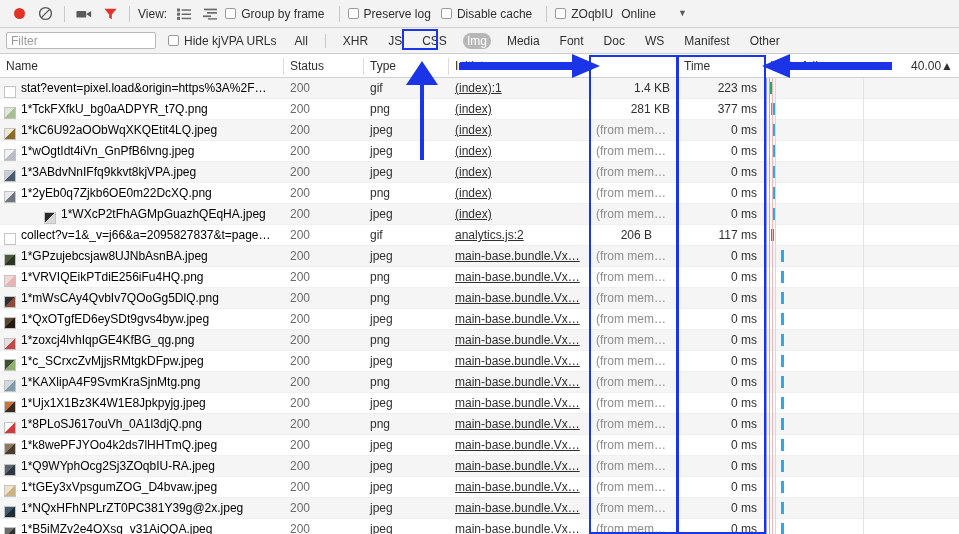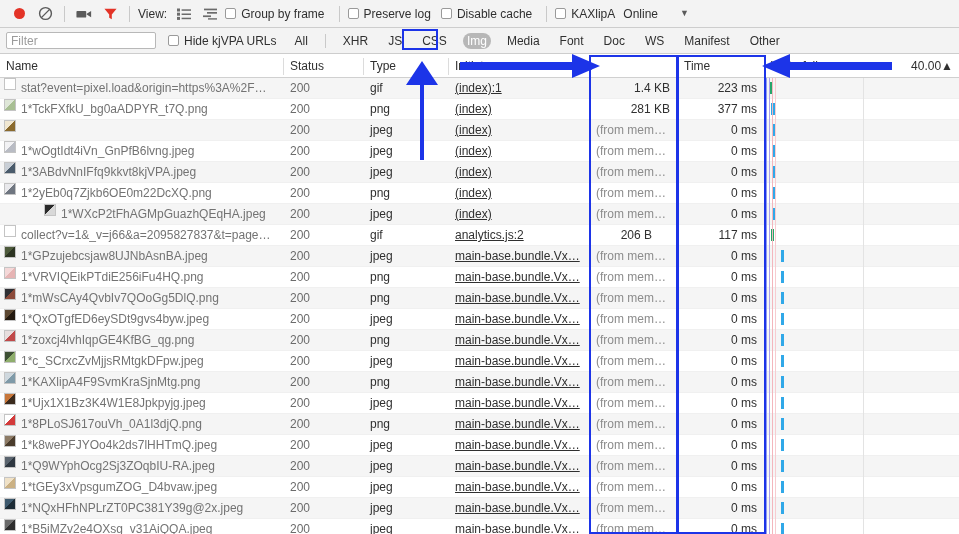--- a/index.html
+++ b/index.html
@@ -77,21 +77,21 @@
     position:relative;height:21px;box-sizing:border-box;
     border-bottom:1px solid #f0f0f0;
     white-space:nowrap;
   }
   .row.odd{background:#f5f5f5;}
   .row.even{background:#ffffff;}
   .c{
     position:absolute;top:0;height:20px;line-height:20px;
     font-size:12px;overflow:hidden;white-space:nowrap;box-sizing:border-box;
   }
-  .c-name{left:0;padding-left:4px;display:flex;align-items:flex-start;gap:5px;color:#737373;}
+  .c-name{left:0;padding-left:4px;display:flex;align-items:flex-end;gap:5px;color:#000000;}
   .c-status{color:#6b6b6b;padding-left:6px;}
   .c-type{color:#303030;padding-left:6px;}
   .c-init{padding-left:6px;}
   .c-init a{color:#303030;text-decoration:underline;}
   .c-size{text-align:right;padding-right:7px;color:#303030;}
   .c-size.mem{color:#8c8c8c;text-align:left;padding-left:6px;}
   .c-time{text-align:right;padding-right:7px;color:#303030;}
 
   .favicon{
     width:12px;height:12px;flex:0 0 auto;border:1px solid #c4c4c4;
@@ -170,21 +170,21 @@
       <span class="cbx"></span>
       <span>Preserve log</span>
     </div>
     <div class="cbx-wrap">
       <span class="cbx"></span>
       <span>Disable cache</span>
     </div>
     <div class="tb-sep"></div>
     <div class="cbx-wrap">
       <span class="cbx"></span>
-      <span>KAXlipA</span>
+      <span>ZOqbIU</span>
     </div>
     <div class="online-sel">
       <span>Online</span>
       <span class="caret" style="margin-left:18px;">▼</span>
     </div>
   </div>
 
   <div class="filterbar">
     <input class="filter-input" type="text" placeholder="Filter" style="">
     <div class="cbx-wrap" style="margin-left:12px;">
@@ -251,20 +251,21 @@
           <div class="c c-init" style="left: 449px; width: 140px;"><a href="#">(index)</a></div>
           <div class="c c-size" style="left: 590px; width: 87px;">281 KB</div>
           <div class="c c-time" style="left: 678px; width: 86px;">377 ms</div>
           <div class="wf" style="left: 765px; width: 194px;">
             <div class="bar" style="left: 6px; width: 5px; background: rgb(48, 168, 232);"></div>
           </div>
         </div>
         <div class="row odd">
           <div class="c c-name" style="left: 0px; width: 283px;">
             <span class="favicon" style="background-image: linear-gradient(135deg, rgb(240, 231, 210) 0%, rgb(240, 231, 210) 45%, rgb(138, 106, 46) 46%, rgb(138, 106, 46) 100%);"></span>
+            <span>1*kC6U92aOObWqXKQEtit4LQ.jpeg</span>
           </div>
           <div class="c c-status" style="left: 284px; width: 79px;">200</div>
           <div class="c c-type" style="left: 364px; width: 84px;">jpeg</div>
           <div class="c c-init" style="left: 449px; width: 140px;"><a href="#">(index)</a></div>
           <div class="c c-size mem" style="left: 590px; width: 87px;">(from mem…</div>
           <div class="c c-time" style="left: 678px; width: 86px;">0 ms</div>
           <div class="wf" style="left: 765px; width: 194px;">
             <div class="bar" style="left: 7px; width: 3px; background: rgb(48, 168, 232);"></div>
           </div>
         </div>

